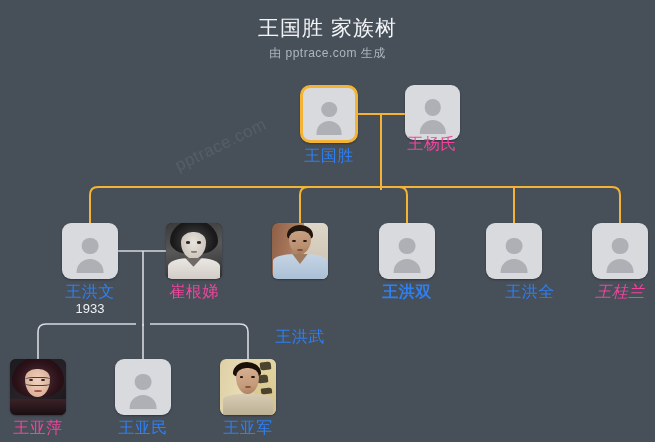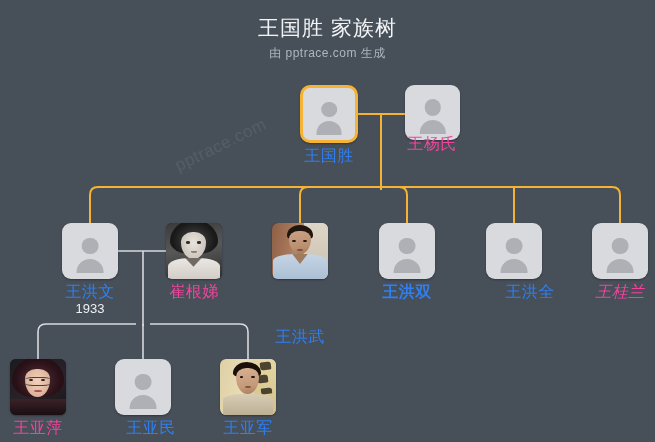--- a/index.html
+++ b/index.html
@@ -415,21 +415,21 @@
     <div class="label female" style="top:60px; left:28px;">王亚萍</div>
   </div>
 
   <div class="node" style="left:115px; top:359px;">
     <div class="card" style="width:56px; height:56px;">
       <div class="avatar">
         <div class="ahead"></div>
           <div class="abody"></div>
       </div>
     </div>
-    <div class="label male" style="top:60px; left:28px;margin-left:8px;">王亚民</div>
+    <div class="label male" style="top:60px; left:28px;">王亚民</div>
   </div>
 
   <div class="node" style="left:220px; top:359px;">
     <div class="card photo" style="width:56px; height:56px;">
       <div class="pic pic-wyj">
         <div class="scroll"></div>
         <div class="ink1"></div>
           <div class="ink2"></div>
           <div class="ink3"></div>
         <div class="shirt"></div>

